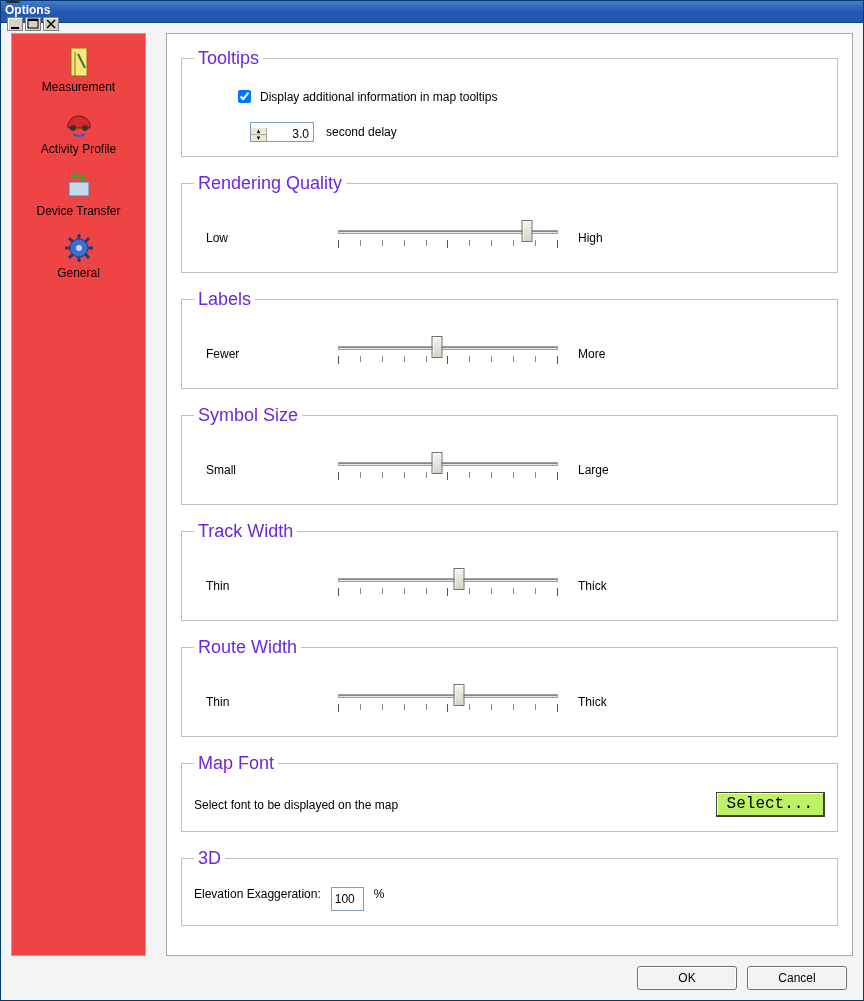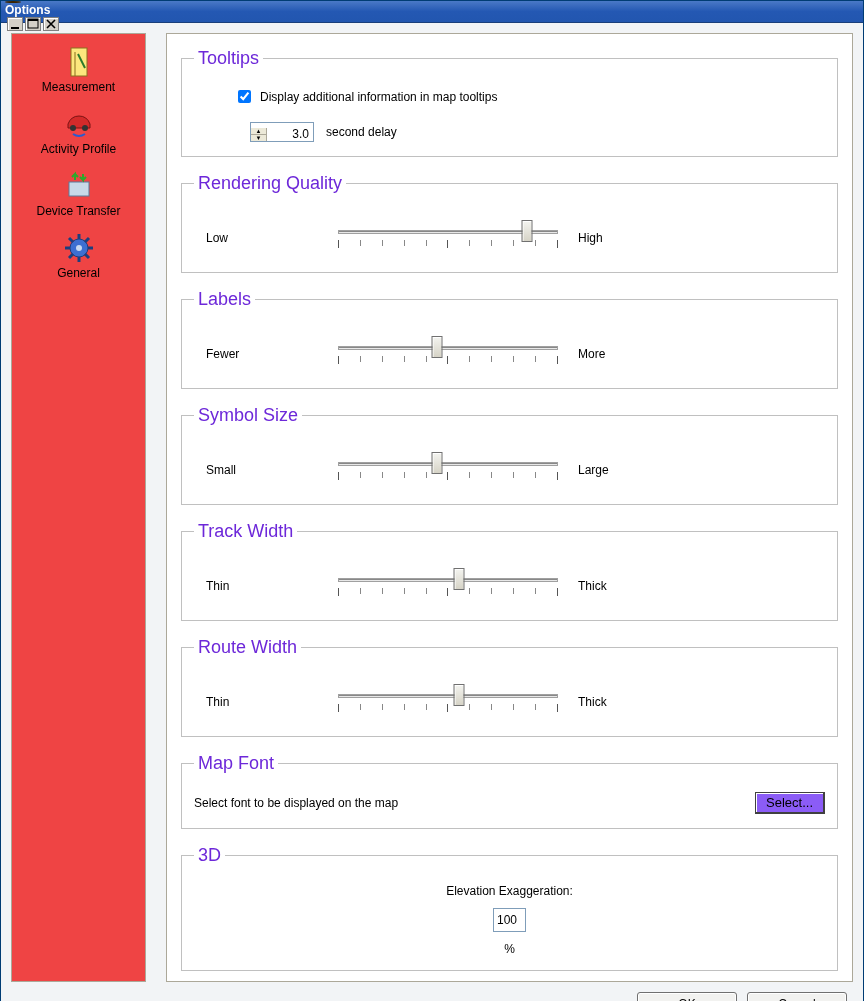--- a/index.html
+++ b/index.html
@@ -185,29 +185,29 @@
     position:absolute; top:2px; width:11px; height:22px;
     transform:translateX(-50%);
     background:linear-gradient(to bottom,#F4F4F0,#D6D3C6);
     border:1px solid #707070;
     box-shadow:inset 1px 1px 0 #fff;
   }
   
   .mapfont-row{display:flex;align-items:center;justify-content:space-between;}
   .select-btn{
     padding:2px 10px;
-    background:#8b5cf6;
+    background:#bef264;
     border:1px solid #404040;
     border-right:2px solid #404040;
     border-bottom:2px solid #404040;
     box-shadow:inset 1px 1px 0 #fff;
-    font-size:13px;font-family:Liberation Sans, sans-serif;cursor:pointer;
-  }
-  
-  .td-row{display:flex;align-items:center;gap:10px;flex-direction:column;}
+    font-size:16px;font-family:Liberation Mono, monospace;cursor:pointer;
+  }
+  
+  .td-row{display:flex;align-items:flex-start;gap:10px;}
   .td-row input[type=text]{
     width:33px;border:1px solid #7F9DB9;padding:4px 3px;font-size:12px;font-family:inherit;
   }
   
   .footer {
     display:flex;justify-content:flex-end;gap:10px;
     padding:10px 6px 10px 0;
   }
   .dlgbtn{
     width:100px;height:24px;

